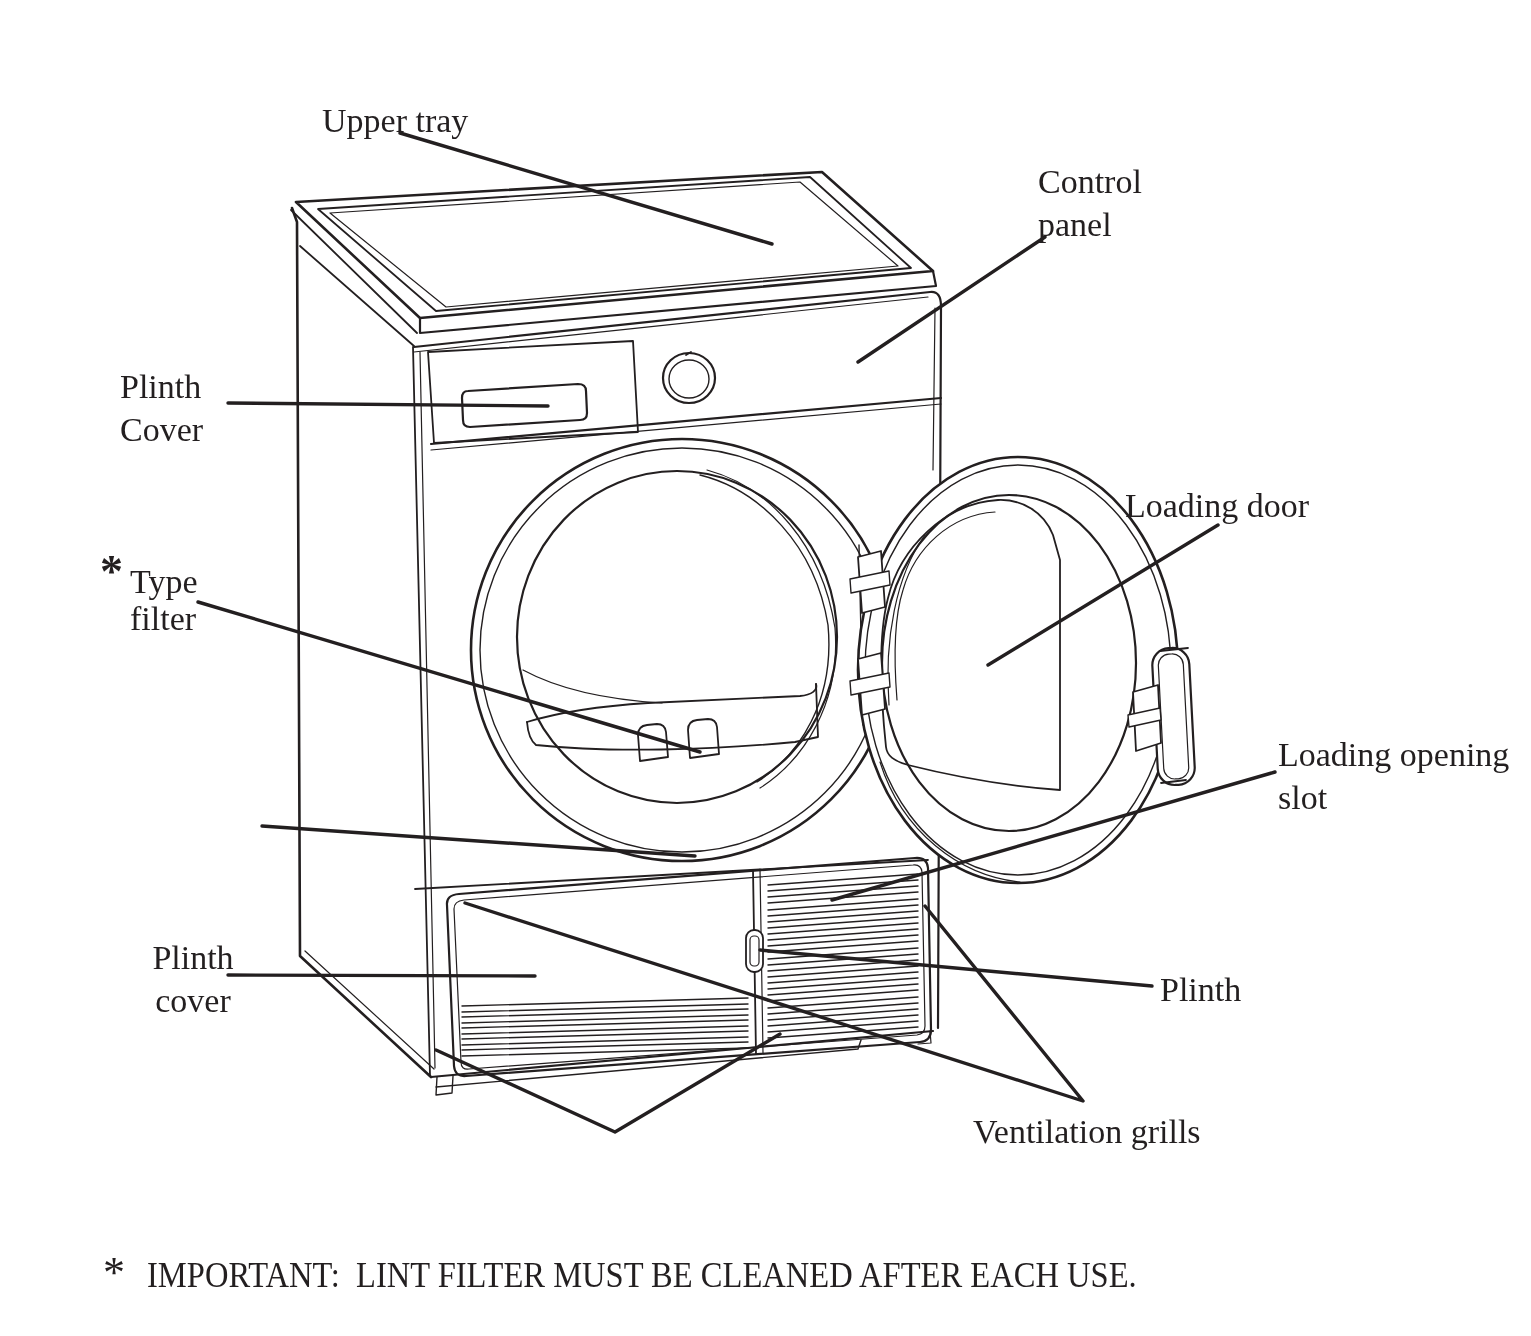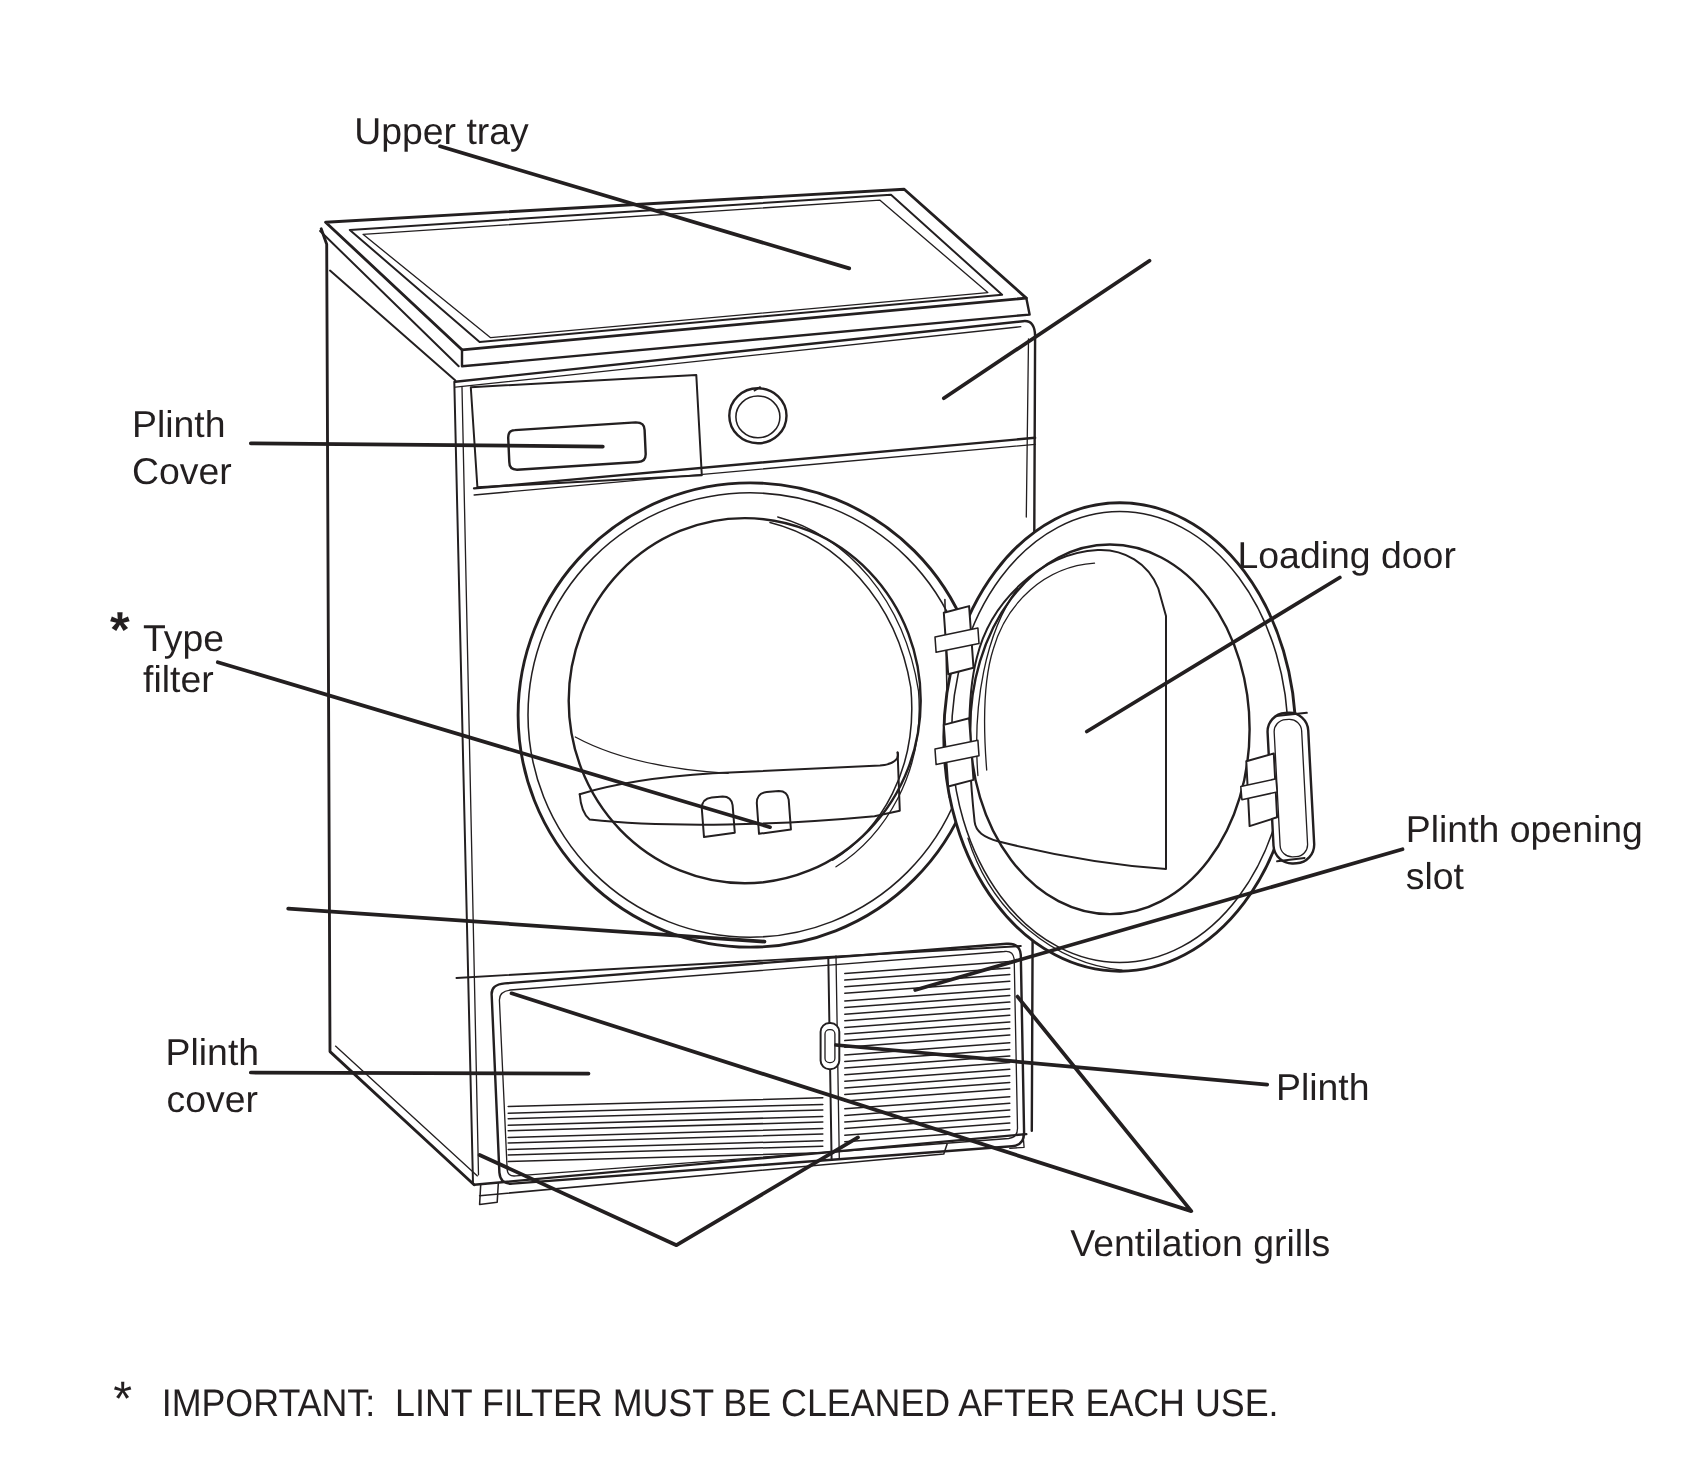--- a/index.html
+++ b/index.html
@@ -1,17 +1,17 @@
 <!DOCTYPE html>
 <html><head>
 <meta charset="utf-8">
 <style>
   html,body{margin:0;padding:0;background:#fff;}
   #stage{position:relative;width:1531px;height:1336px;background:#fff;overflow:hidden;
-         font-family:Liberation Sans, sans-serif;color:#231f20;}
+         font-family:Liberation Serif, serif;color:#231f20;}
   #stage svg{position:absolute;left:0;top:0;}
   .lbl{position:absolute;font-size:34px;line-height:43px;color:#231f20;white-space:nowrap;}
   .lbl.small-lh{line-height:37px;}
   .marker{position:absolute;font-size:46px;font-weight:bold;color:#231f20;}
   #type-plate-label{width:100px;text-align:center;}
   #plinth-cover-label{width:94px;text-align:center;}
   #footnote-text{position:absolute;left:147px;top:1256px;font-size:35px;color:#231f20;
                  transform:scaleX(.93);transform-origin:left center;white-space:pre;}
   #footnote-marker{left:103px;top:1247px;font-size:44px;font-weight:normal;}
   .ln{stroke:#231f20;fill:none;stroke-linecap:round;stroke-linejoin:round;}
@@ -160,37 +160,41 @@
       <path class="ln leader" d="M1275,772 L832,900"></path>
       <path class="ln leader" d="M228,975 L535,976"></path>
       <path class="ln leader" d="M760,950 L1152,986"></path>
       <path class="ln leader" d="M436,1050 L615,1132 L780,1034"></path>
       <path class="ln leader" d="M925,906 L1083,1101 L465,903"></path>
     </g>
   </svg>
 
   <div class="lbl" style="left:322px;top:99px;">Upper tray</div>
 
+  <div class="lbl" style="left:1038px;top:160px;">
+    <div>Control</div>
+    <div>panel</div>
+  </div>
 
   <div class="lbl" style="left:120px;top:365px;">
     <div>Plinth</div>
     <div>Cover</div>
   </div>
 
   <div class="marker" style="left:100px;top:545px;">*</div>
   <div class="lbl small-lh" style="left:130px;top:563px;">
     <div>Type</div>
     <div>filter</div>
   </div>
 
   <div class="lbl" style="left:1125px;top:484px;">Loading door</div>
 
 
   <div class="lbl" style="left:1278px;top:733px;">
-    <div>Plinth opening</div>
+    <div>Loading opening</div>
     <div>slot</div>
   </div>
 
   <div class="lbl" id="plinth-cover-label" style="left:146px;top:936px;">
     <div>Plinth</div>
     <div>cover</div>
   </div>
 
   <div class="lbl" style="left:1160px;top:968px;">Plinth</div>
 

